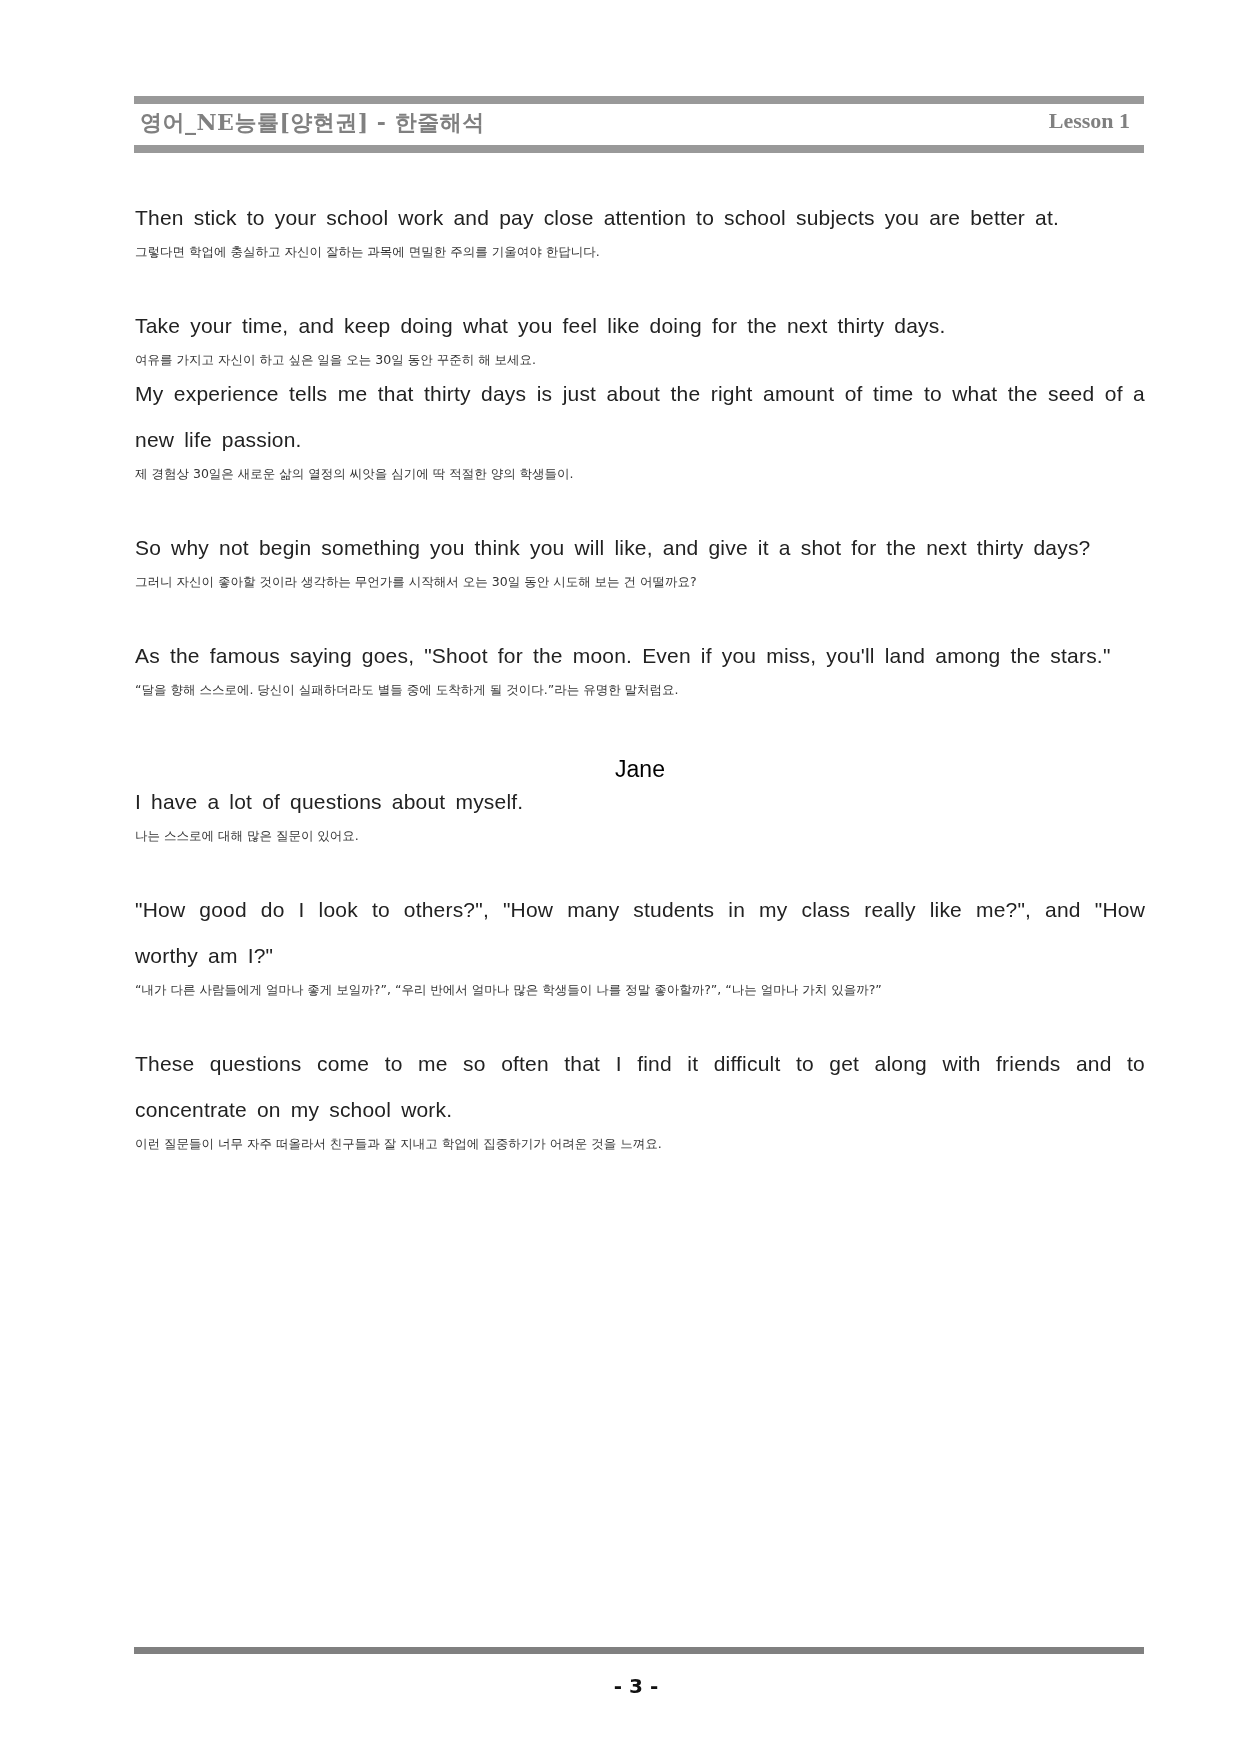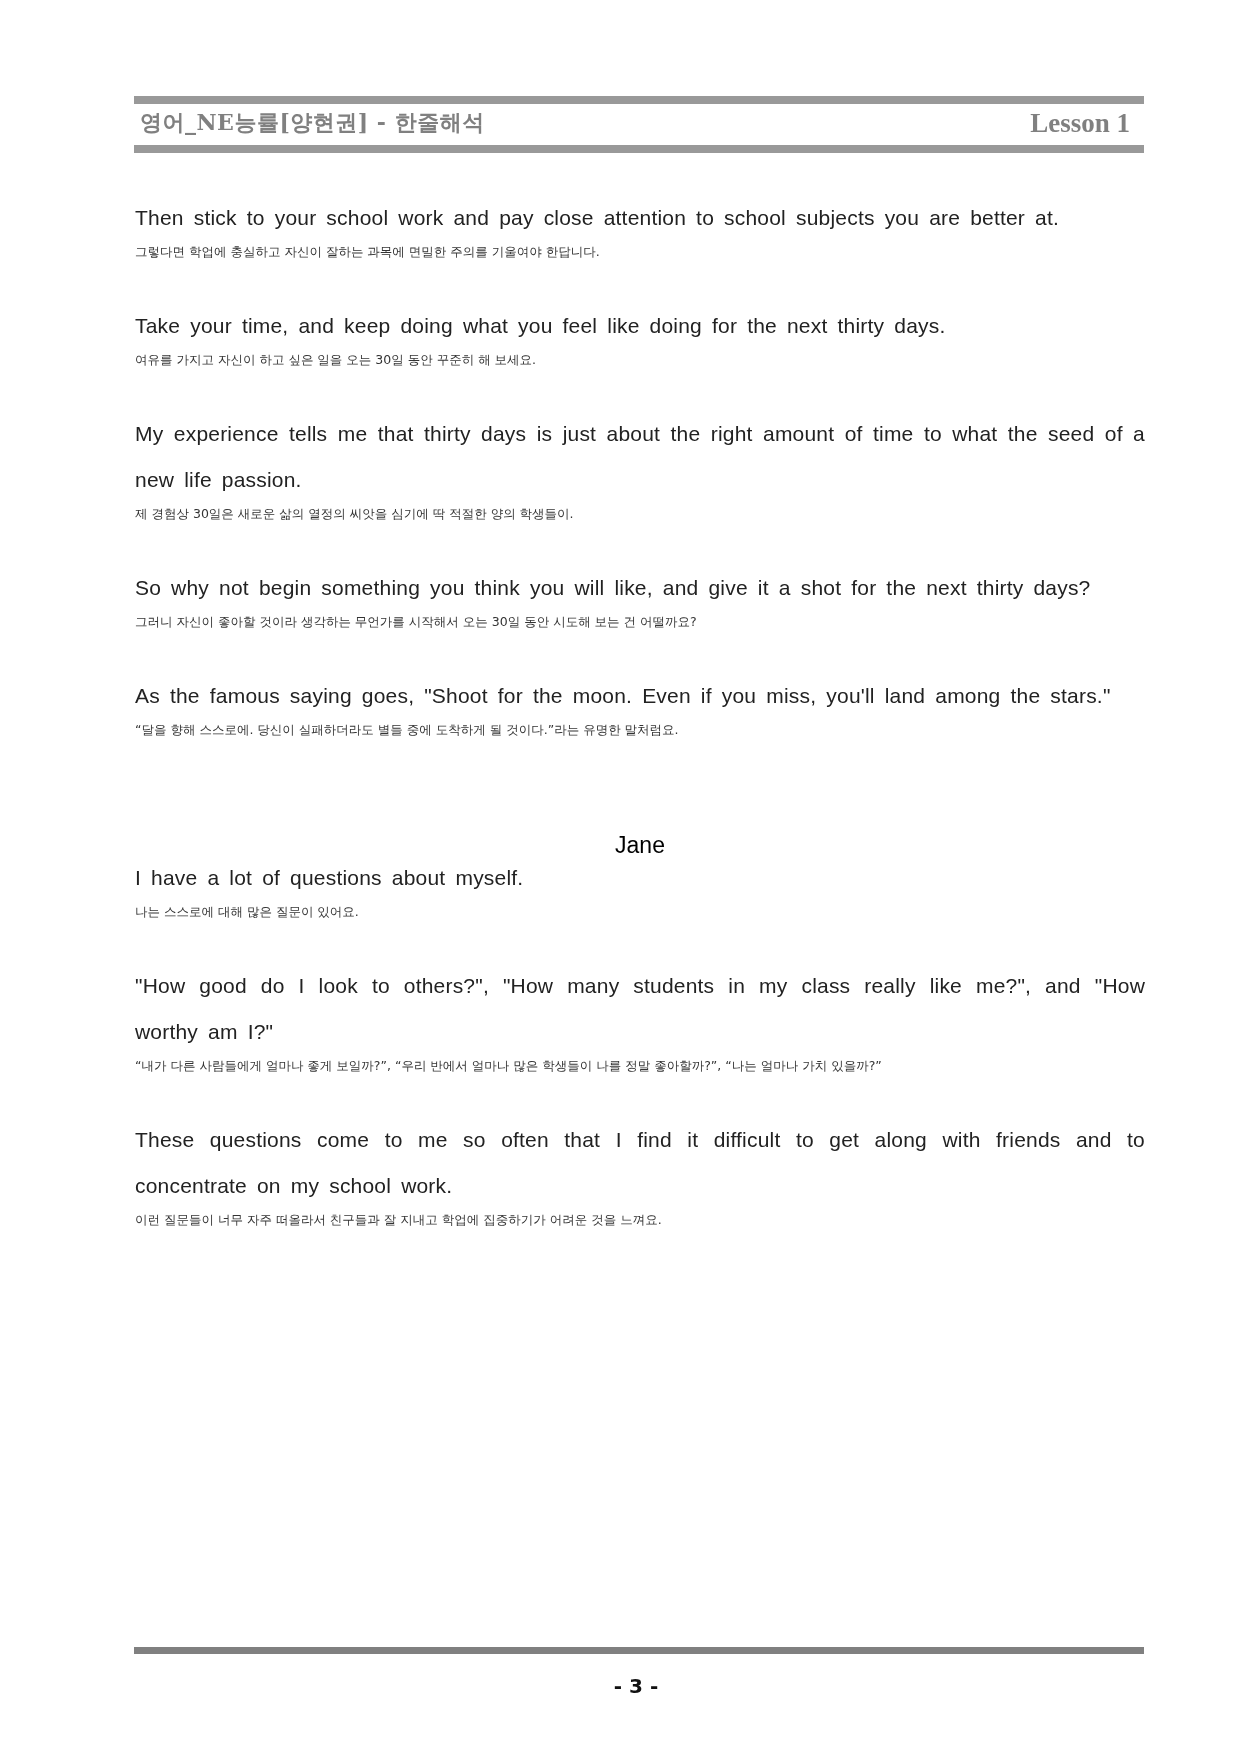--- a/index.html
+++ b/index.html
@@ -12,21 +12,21 @@
   .rule-bottom { top: 1647px; height: 7px; background: #808080; }
 
   .header-title {
     position: absolute; left: 124px; top: 108px;
     font-family: "DejaVu Serif", serif; font-weight: bold;
     font-size: 22px; color: #808080; letter-spacing: 0.5px;
   }
   .header-lesson {
     position: absolute; right: 126px; top: 108px;
     font-family: "Liberation Serif", serif; font-weight: bold;
-    font-size: 27px; color: #808080;
+    font-size: 22px; color: #808080;
   }
 
   .content { position: absolute; left: 119px; top: 195px; width: 1010px; }
   .block { margin: 0; }
   .en {
     font-family: "Liberation Sans", sans-serif;
     font-size: 21px; color: #222222;
     line-height: 46px; text-align: justify;
     word-spacing: 4px; letter-spacing: 0.2px;
     margin: 0;
@@ -59,36 +59,36 @@
   <div class="header-lesson">Lesson 1</div>
   <div class="rule rule-mid"></div>
 
   <div class="content">
 
     <div class="block" style="margin-bottom:40px;">
       <p class="en">Then stick to your school work and pay close attention to school subjects you are better at.</p>
       <p class="ko">그렇다면 학업에 충실하고 자신이 잘하는 과목에 면밀한 주의를 기울여야 한답니다.</p>
     </div>
 
-    <div class="block" style="margin-bottom:40px;">
+    <div class="block" style="">
       <p class="en">Take your time, and keep doing what you feel like doing for the next thirty days.</p>
       <p class="ko">여유를 가지고 자신이 하고 싶은 일을 오는 30일 동안 꾸준히 해 보세요.</p>
     </div>
 
     <div class="block" style="margin-bottom:40px;">
       <p class="en">My experience tells me that thirty days is just about the right amount of time to what the seed of a new life passion.</p>
       <p class="ko">제 경험상 30일은 새로운 삶의 열정의 씨앗을 심기에 딱 적절한 양의 학생들이.</p>
     </div>
 
     <div class="block" style="margin-bottom:40px;">
       <p class="en">So why not begin something you think you will like, and give it a shot for the next thirty days?</p>
       <p class="ko">그러니 자신이 좋아할 것이라 생각하는 무언가를 시작해서 오는 30일 동안 시도해 보는 건 어떨까요?</p>
     </div>
 
-    <div class="block" style="margin-bottom:88px;">
+    <div class="block" style="margin-bottom:52px;">
       <p class="en">As the famous saying goes, "Shoot for the moon. Even if you miss, you'll land among the stars."</p>
       <p class="ko">“달을 향해 스스로에. 당신이 실패하더라도 별들 중에 도착하게 될 것이다.”라는 유명한 말처럼요.</p>
     </div>
 
     <p class="speaker">Jane</p>
 
     <div class="block" style="margin-bottom:40px; margin-top:-6px;">
       <p class="en">I have a lot of questions about myself.</p>
       <p class="ko">나는 스스로에 대해 많은 질문이 있어요.</p>
     </div>

